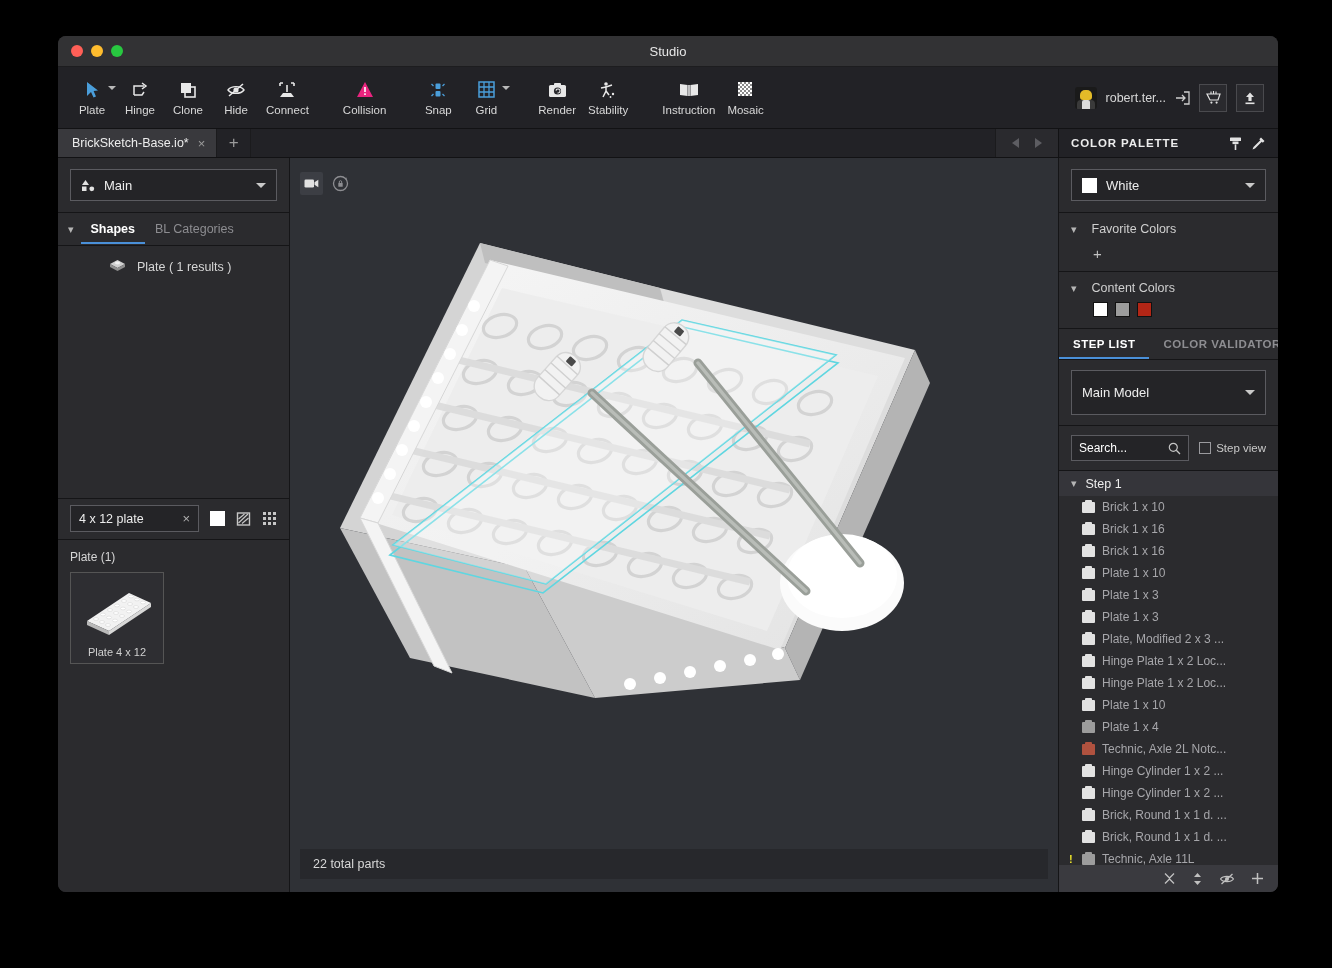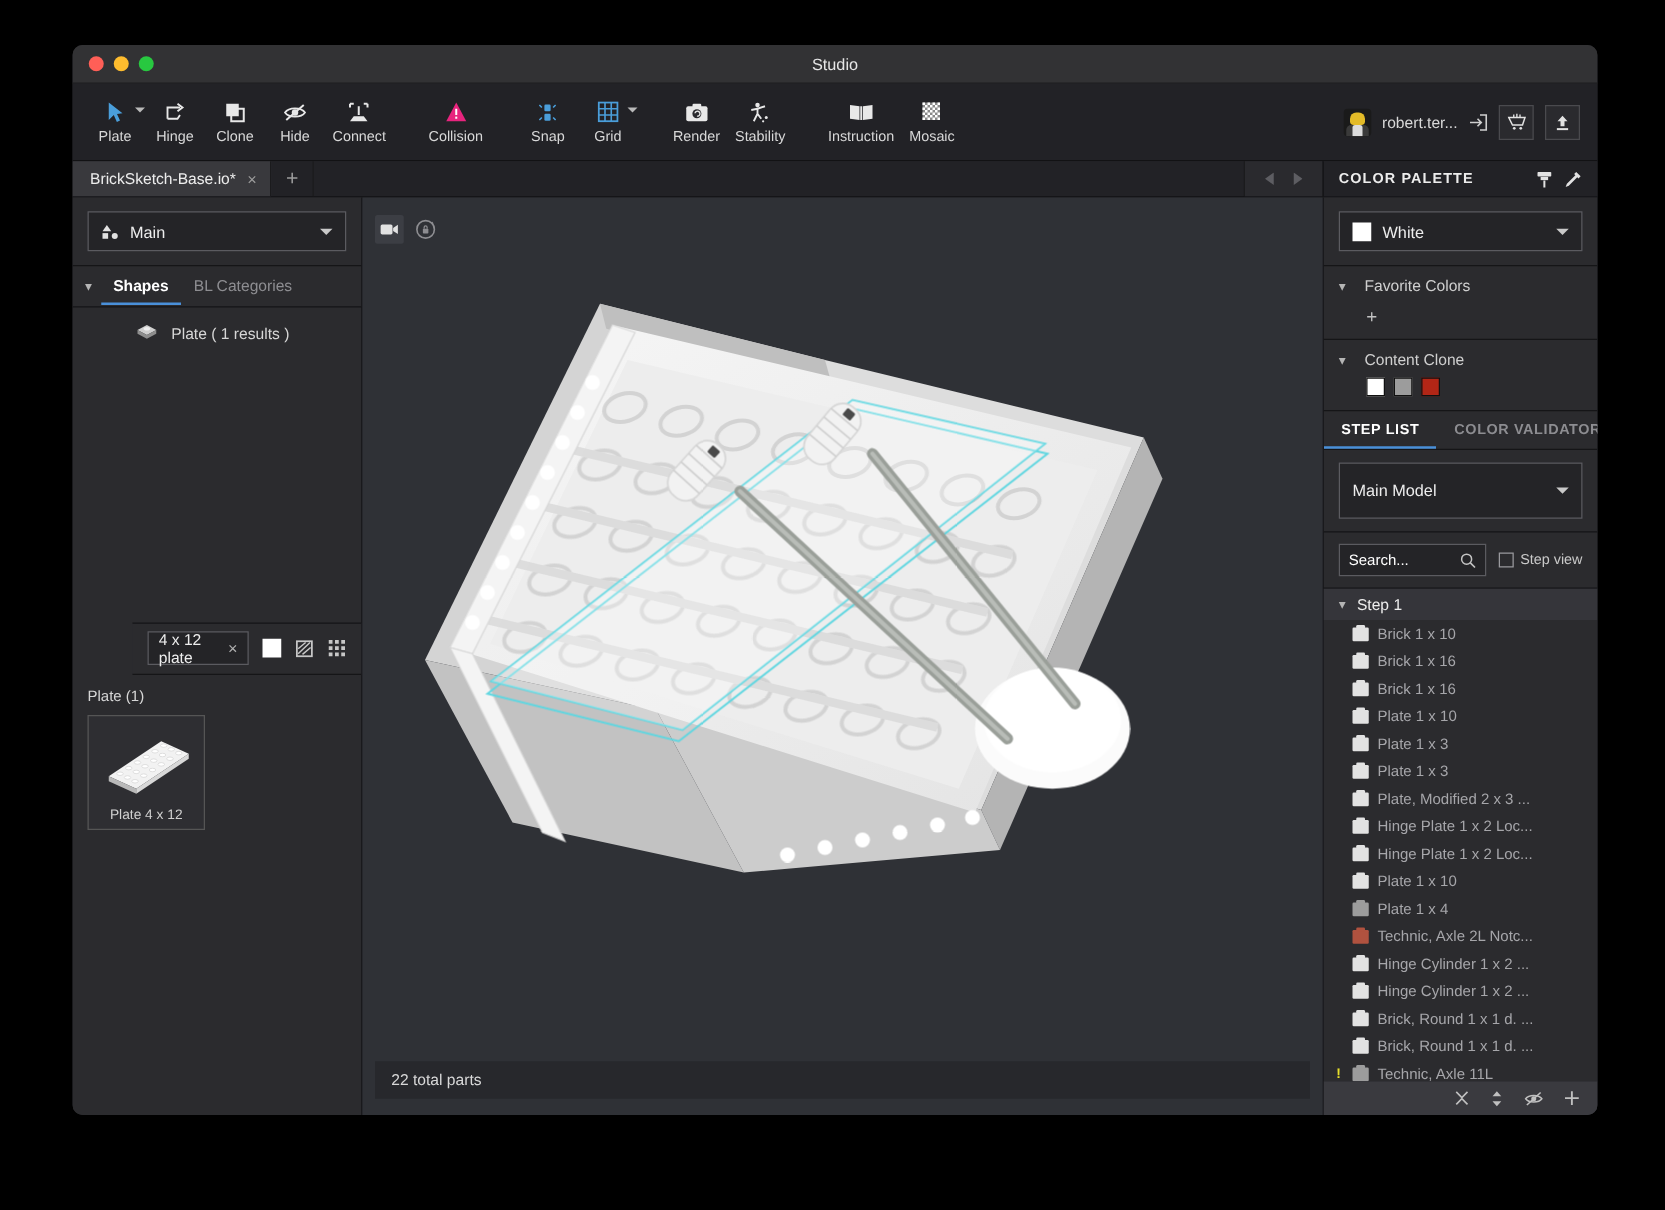--- a/index.html
+++ b/index.html
@@ -123,21 +123,20 @@
   }
   .chev { color:#b5b5b5; font-size: 11px; margin-right: 7px; }
   .ltab { font-size: 12.5px; color: #8d8d91; padding: 0 10px; height:30px; display:flex; align-items:center;}
   .ltab.active { color: #fff; font-weight: bold; box-shadow: inset 0 -2px 0 #4a90d9; }
   .shape-list { flex: 1 1 auto; min-height: 0; padding-top: 8px; margin-left: 36px; }
   .shape-item { display: flex; align-items: center; gap: 10px; padding: 5px 14px; font-size: 12.5px; color: #d6d6d6;}
   .searchrow {
     height: 42px; display: flex; align-items: center; gap: 11px;
     padding: 12px 12px; border-top: 1px solid #151517; border-bottom: 1px solid #151517;
     background: #2b2b2e;
-    margin-left: 48px;
   }
   .searchbox {
     flex: 1; height: 27px; background: #242427; border: 1px solid #5b5b60;
     display: flex; align-items: center; padding: 0 8px;
     font-size: 12.5px; color: #ededed; justify-content: space-between;
   }
   .searchbox .x { color: #b0b0b0; font-size: 13px;}
   .sq-white { width: 15px; height: 15px; background: #fff; }
   .parts-area { flex: 0 0 auto; padding: 10px 12px; }
   .parts-title { font-size: 12px; color: #d6d6d6; margin-bottom: 8px; }
@@ -746,21 +745,21 @@
         <div class="rp-hdr">
           <span class="chev">▾</span>
           <span class="t">Favorite Colors</span>
         </div>
         <div class="plus">+</div>
       </div>
 
       <div class="rp-block">
         <div class="rp-hdr">
           <span class="chev">▾</span>
-          <span class="t">Content Clone</span>
+          <span class="t">Content Colors</span>
         </div>
         <div class="swatch-row" id="content-swatches">
             <div class="swatch" style="background: rgb(255, 255, 255);"></div>
             <div class="swatch" style="background: rgb(156, 156, 156);"></div>
             <div class="swatch" style="background: rgb(178, 38, 22);"></div>
           </div>
       </div>
 
       <div class="rtabs">
         <div class="rtab active">STEP LIST</div>

